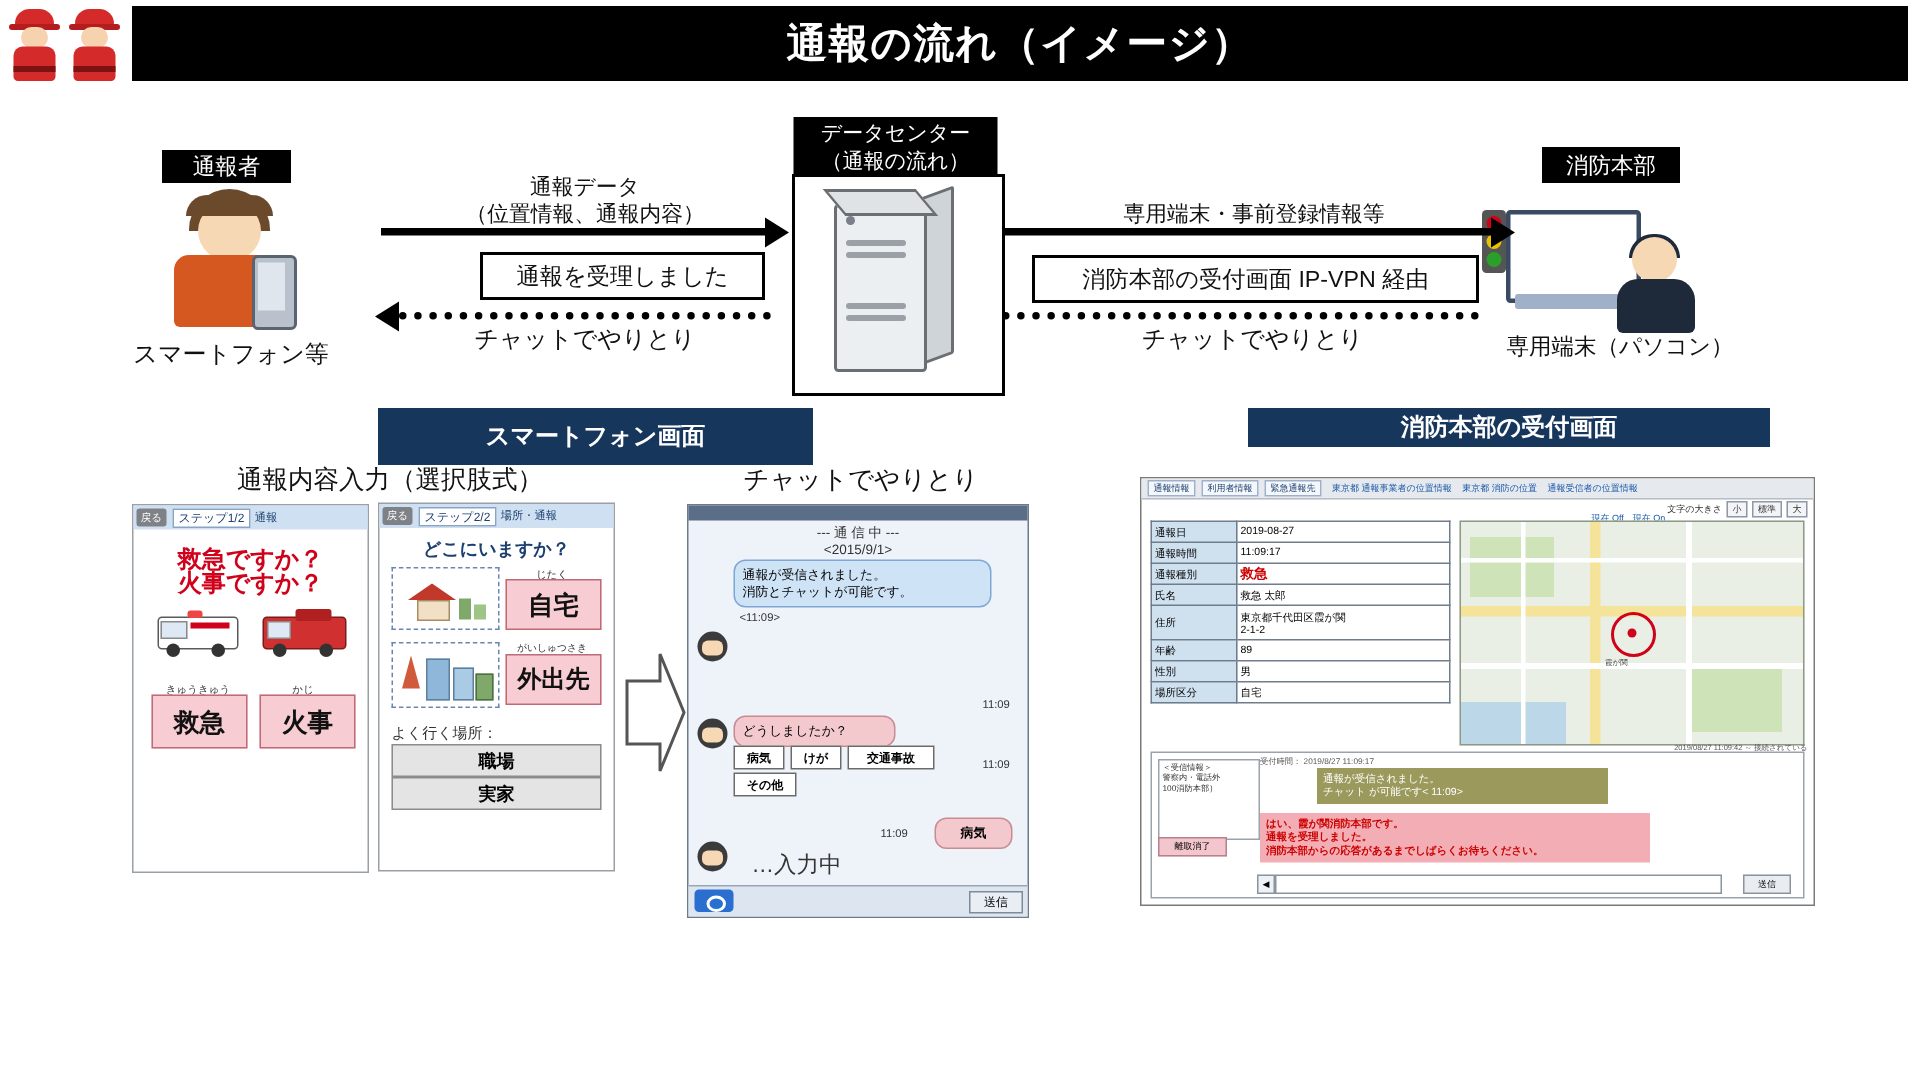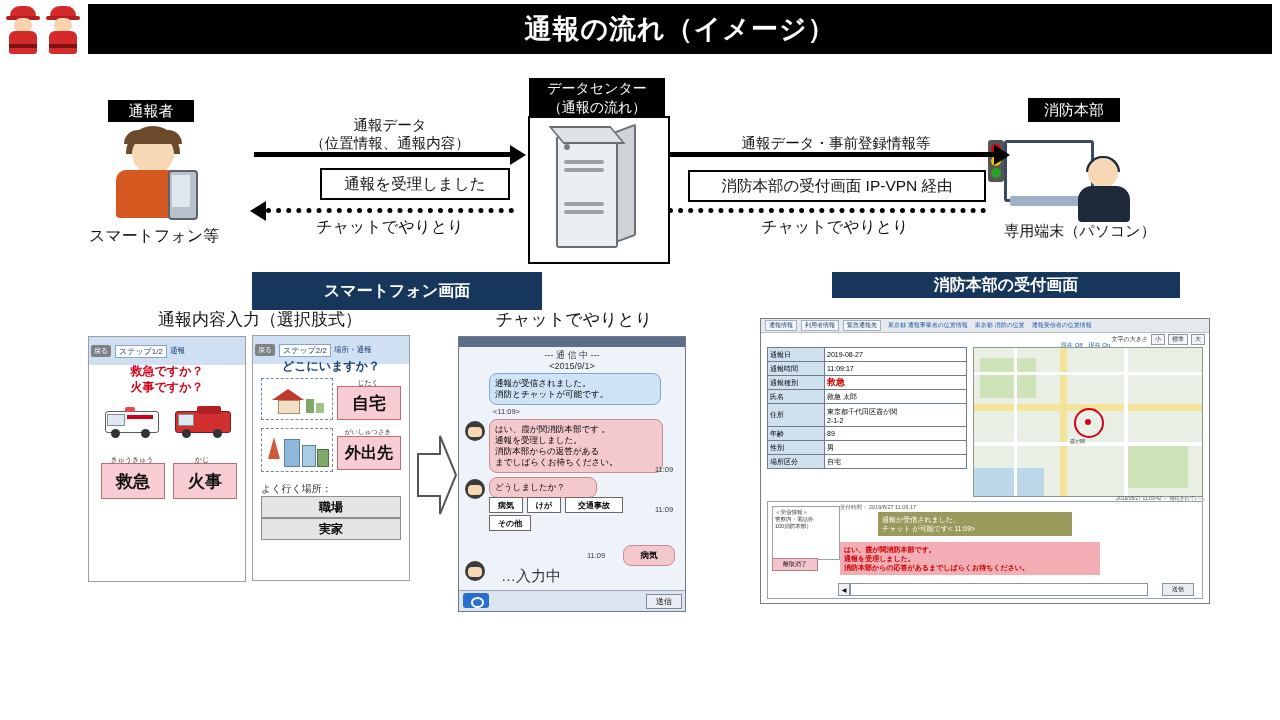--- a/index.html
+++ b/index.html
@@ -53,26 +53,26 @@
 
   
   .sec-label{background:#16365c;color:#fff;font-size:16px;font-weight:bold;display:flex;align-items:center;justify-content:center;}
   #sec-phone{left:252px;top:272px;width:290px;height:38px;}
   #sec-hq{left:832px;top:272px;width:348px;height:26px;}
   #cap-input{left:100px;top:308px;width:320px;text-align:center;font-size:17px;color:#111;}
   #cap-chat{left:462px;top:308px;width:224px;text-align:center;font-size:17px;color:#111;}
 
   
   .phone{border:1px solid #9aa0a6;background:#fff;position:absolute;}
-  .ph-top{height:28px;background:#cfe0f3;display:flex;align-items:center;font-size:8px;}
+  .ph-top{height:16px;background:#cfe0f3;display:flex;align-items:center;font-size:8px;}
   .ph-back{width:20px;height:12px;margin-left:2px;background:#7e8186;color:#fff;font-size:7px;display:flex;align-items:center;justify-content:center;border-radius:2px;}
   .ph-step{margin-left:4px;background:#fff;border:1px solid #8aa4c8;font-size:8px;padding:0 3px;color:#1b3f6e;}
   .ph-step2{margin-left:3px;font-size:7.5px;color:#1b3f6e;}
 
-  .q-red{color:#d0021b;font-weight:bold;font-size:12px;text-align:center;}
+  .q-red{color:#d0021b;font-weight:bold;font-size:16px;text-align:center;}
   .pinkbtn{background:#f7cdd3;border:1px solid #c06a77;font-weight:bold;color:#111;display:flex;align-items:center;justify-content:center;}
   .graybtn{background:#e4e4e4;border:1px solid #8c8c8c;display:flex;align-items:center;justify-content:center;font-size:12px;}
   .whitebtn{background:#fff;border:1px solid #6a6a6a;display:flex;align-items:center;justify-content:center;font-weight:bold;}
   
   .ico-box{position:absolute;border:1px dashed #6b86b5;background:#fff;}
 
   
   #chat-screen{left:458px;top:336px;width:226px;height:274px;border:1px solid #6d7a8c;background:#eef3fa;}
   #chat-head{position:absolute;left:0;top:0;width:100%;height:10px;background:#5b6e87;}
   .chat-date{text-align:center;font-size:9px;color:#333;}
@@ -206,21 +206,21 @@
   <div>通報データ</div>
   <div>（位置情報、通報内容）</div>
 </div>
 <div class="abs boxed-label" style="left:320px;top:168px;width:186px;height:28px;">通報を受理しました</div>
 <div class="abs dotted-line" style="left:266px;top:208px;width:248px;"></div>
 <div class="abs arrow-head-l" style="left:250px;top:201px;"></div>
 <div class="abs flow-caption" style="left:300px;top:218px;width:180px;font-size:16px;">チャットでやりとり</div>
 
 <div class="abs solid-arrow" style="left:668px;top:152px;width:328px;"></div>
 <div class="abs arrow-head-r" style="left:994px;top:145px;"></div>
-<div class="abs flow-caption" style="left:686px;top:134px;width:300px;">通報データ・事前登録情報等</div>
+<div class="abs flow-caption" style="left:686px;top:134px;width:300px;">専用端末・事前登録情報等</div>
 <div class="abs boxed-label" style="left:688px;top:170px;width:294px;height:28px;">消防本部の受付画面 IP-VPN 経由</div>
 <div class="abs dotted-line" style="left:668px;top:208px;width:318px;"></div>
 <div class="abs flow-caption" style="left:700px;top:218px;width:270px;font-size:16px;">チャットでやりとり</div>
 
 <div class="abs sec-label" id="sec-phone">スマートフォン画面</div>
 <div class="abs sec-label" id="sec-hq">消防本部の受付画面</div>
 <div class="abs" id="cap-input">通報内容入力（選択肢式）</div>
 <div class="abs" id="cap-chat">チャットでやりとり</div>
 
 <div class="phone" style="left:88px;top:336px;width:156px;height:244px;">
@@ -293,24 +293,20 @@
 <div class="abs" id="chat-screen">
   <div id="chat-head"></div>
   <div class="abs chat-date" style="left:0;top:12px;width:226px;">--- 通 信 中 ---</div>
   <div class="abs chat-date" style="left:0;top:24px;width:226px;">&lt;2015/9/1&gt;</div>
 
   <div class="bubble b-blue" style="left:30px;top:36px;width:160px;white-space:pre-line;">通報が受信されました。
 消防とチャットが可能です。</div>
   <div class="chat-time" style="left:34px;top:70px;">&lt;11:09&gt;</div>
 
   <div class="avatar" style="left:6px;top:84px;"></div>
-  <div class="bubble b-pink" style="left:30px;top:82px;width:162px;white-space:pre-line;">はい、霞が関消防本部です 。
-通報を受理しました。
-消防本部からの返答がある
-までしばらくお待ちください。</div>
   <div class="chat-time" style="left:196px;top:128px;">11:09</div>
 
   <div class="avatar" style="left:6px;top:142px;"></div>
   <div class="bubble b-pink" style="left:30px;top:140px;width:96px;">どうしましたか？</div>
   <div class="chat-time" style="left:196px;top:168px;">11:09</div>
 
   <div class="abs" style="left:30px;top:160px;width:176px;display:flex;gap:4px;">
     <div class="whitebtn" style="width:32px;height:14px;font-size:8px;">病気</div>
     <div class="whitebtn" style="width:32px;height:14px;font-size:8px;text-align:center;">けが</div>
     <div class="whitebtn" style="width:56px;height:14px;font-size:8px;">交通事故</div>

